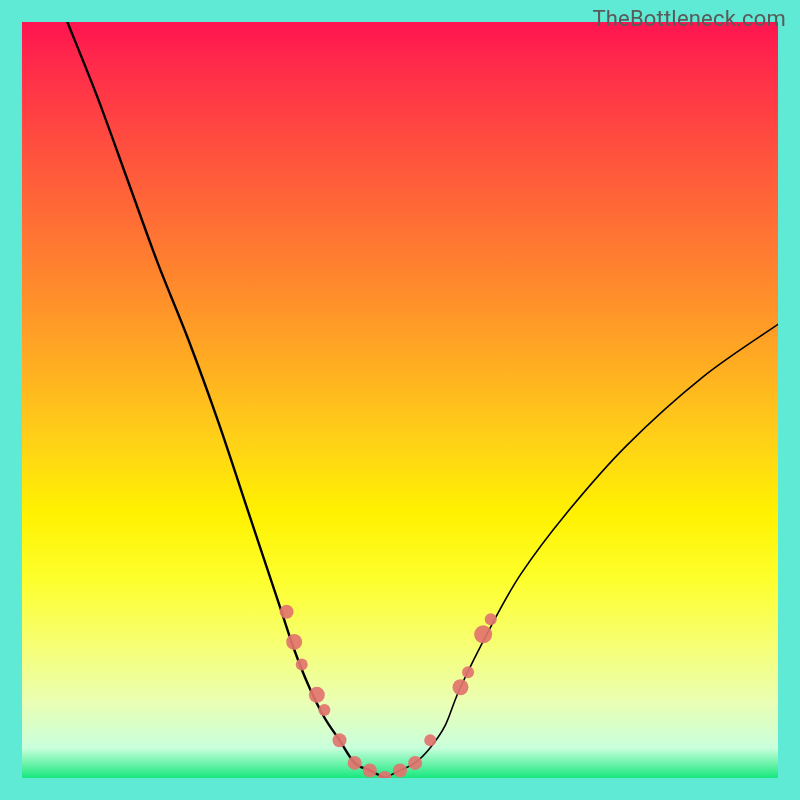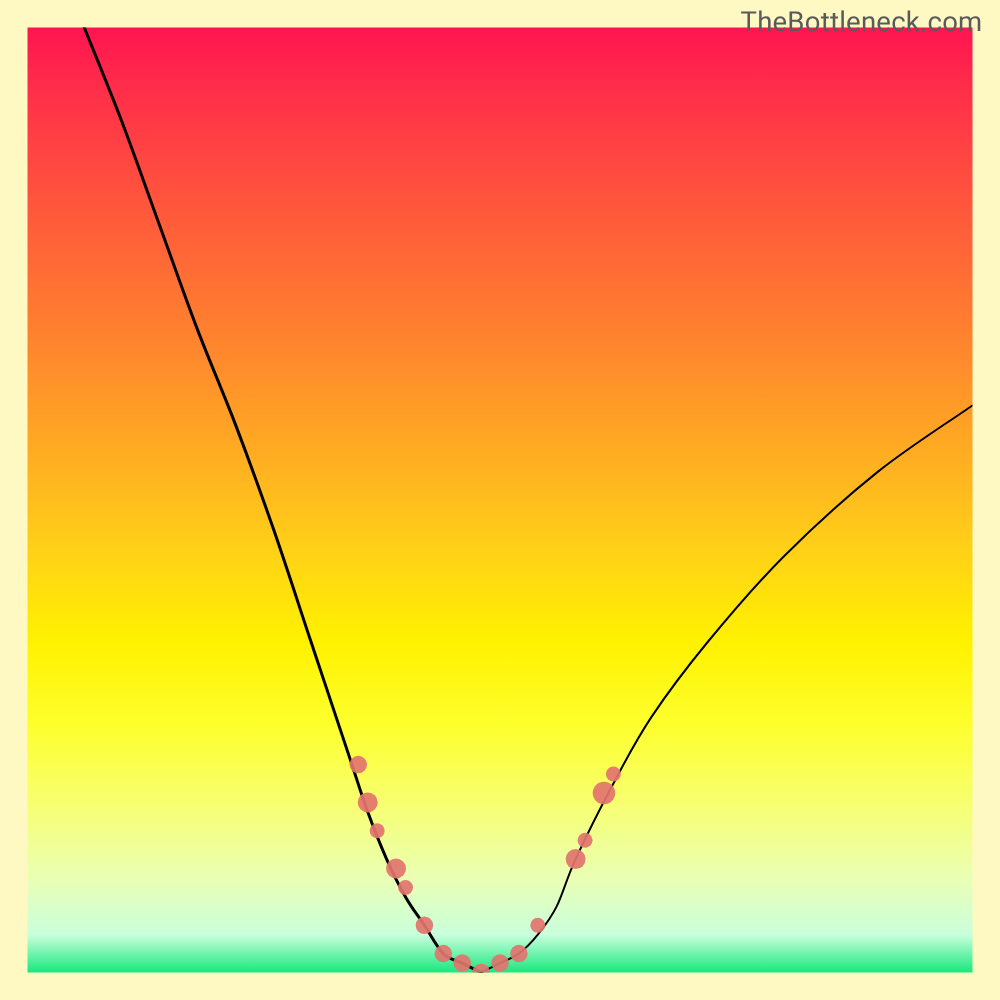--- a/index.html
+++ b/index.html
@@ -8,21 +8,21 @@
     width: 800px;
     height: 800px;
     overflow: hidden;
     background: #000;
     font-family: -apple-system, BlinkMacSystemFont, "Segoe UI", Roboto, Arial, sans-serif;
   }
   .frame {
     position: relative;
     width: 800px;
     height: 800px;
-    background: #fef9c3;
+    background: #5eead4;
   }
   .watermark {
     position: absolute;
     top: 6px;
     right: 14px;
     color: #5a5a5a;
     font-size: 22px;
     font-weight: 400;
     letter-spacing: 0.2px;
     z-index: 10;

